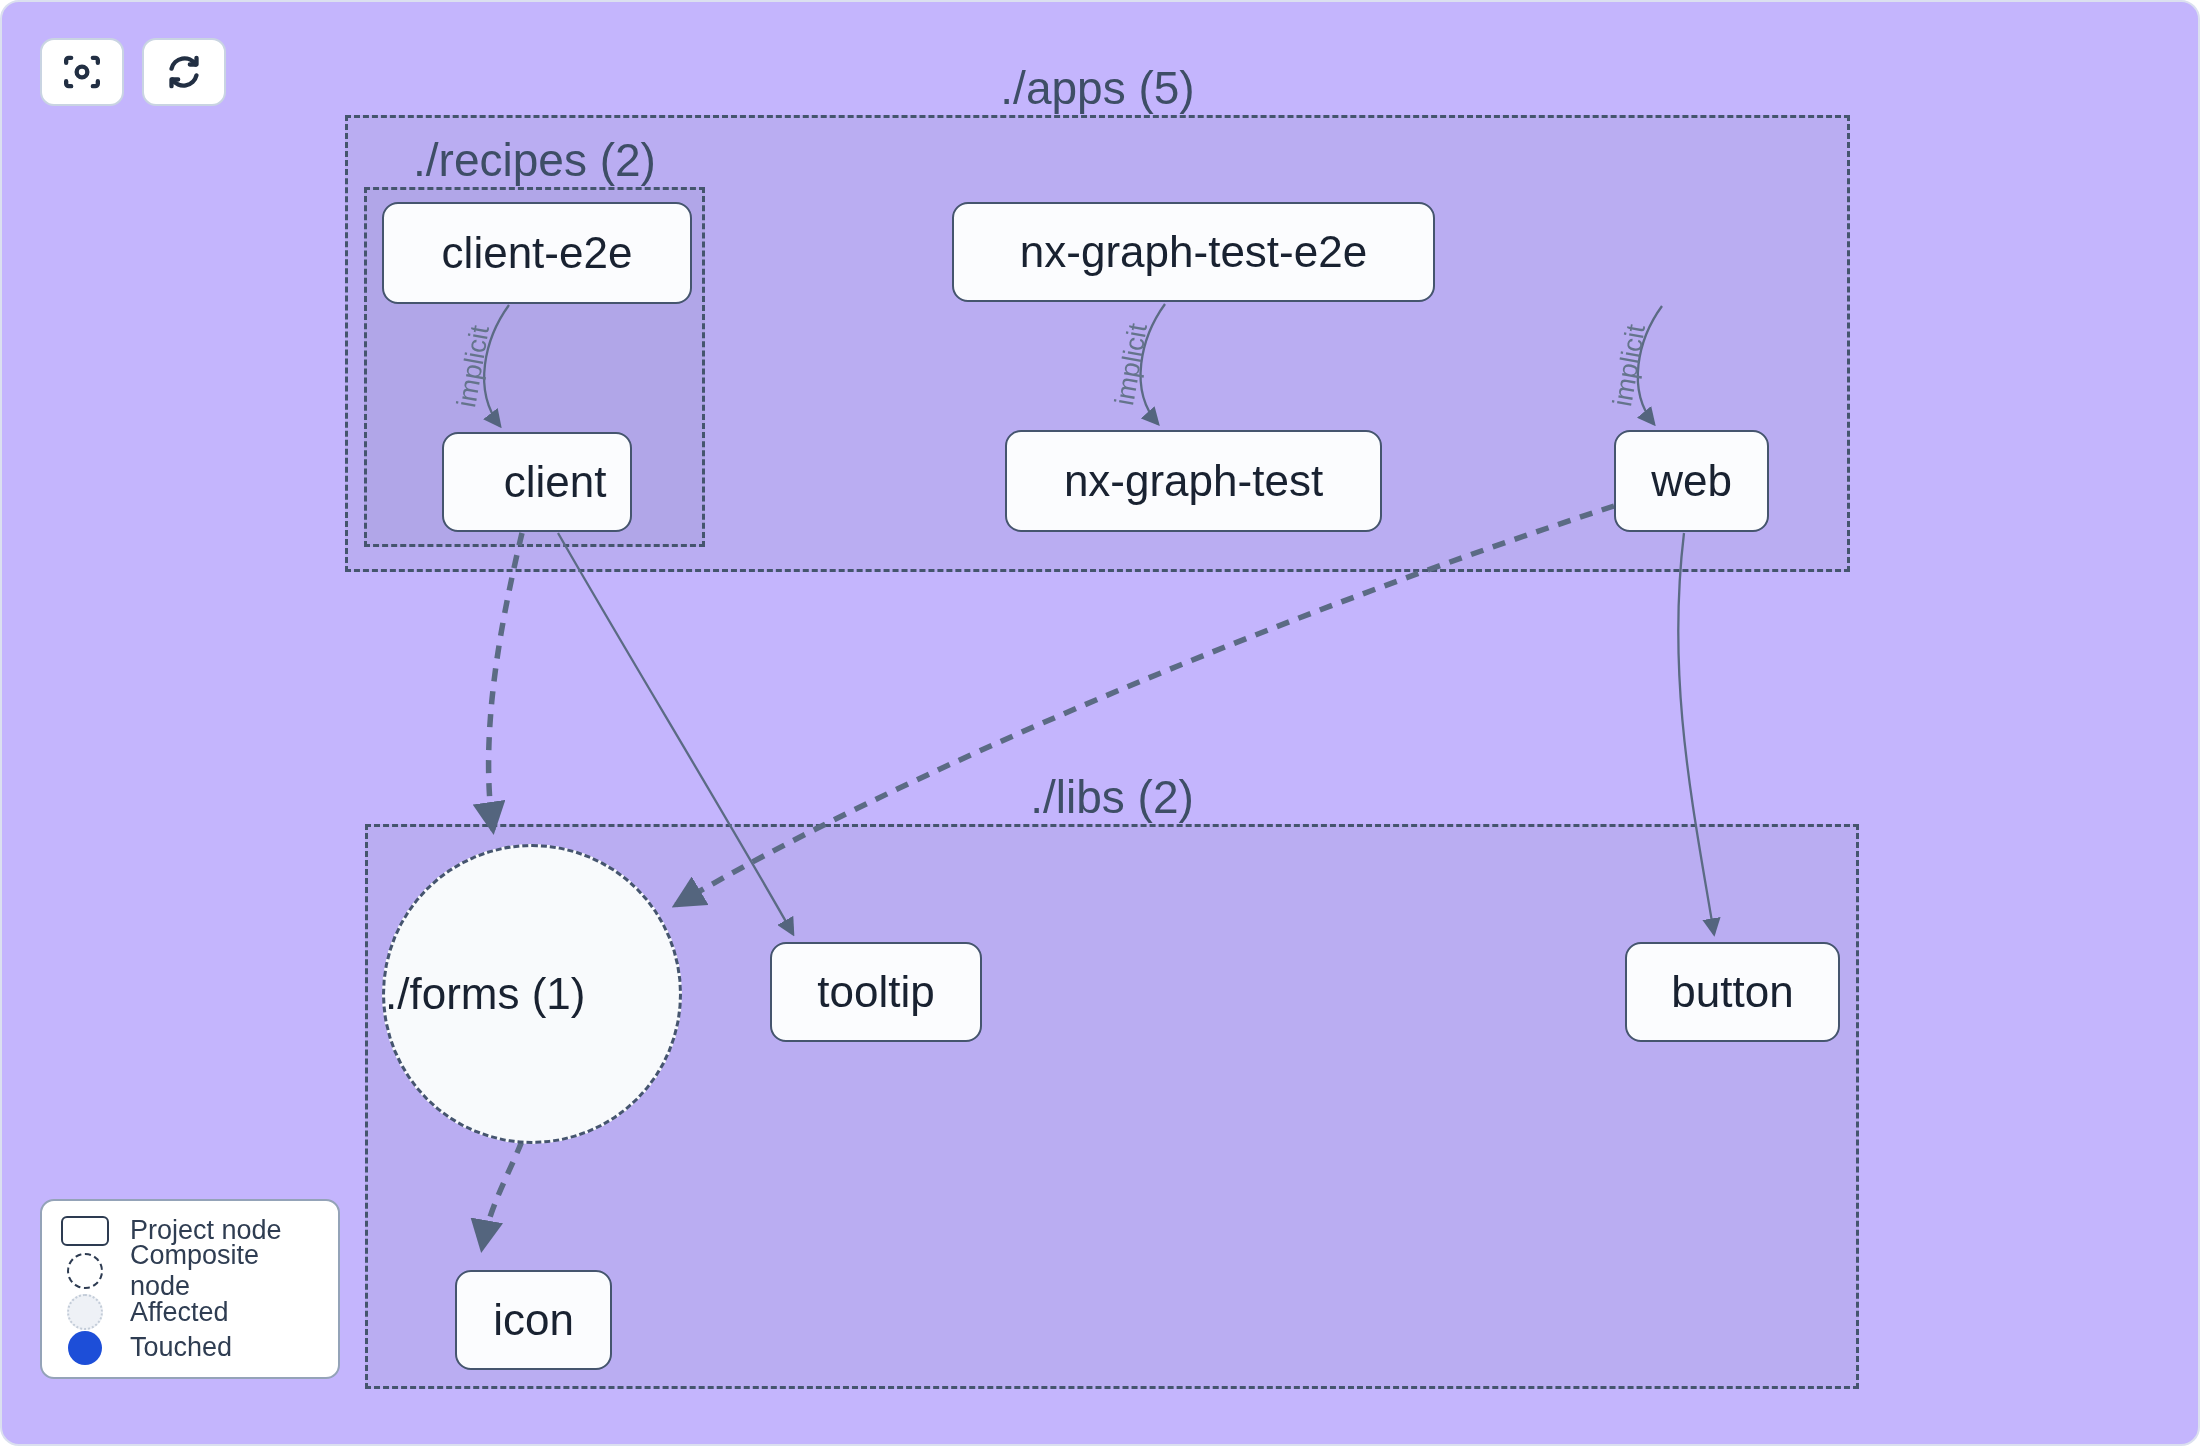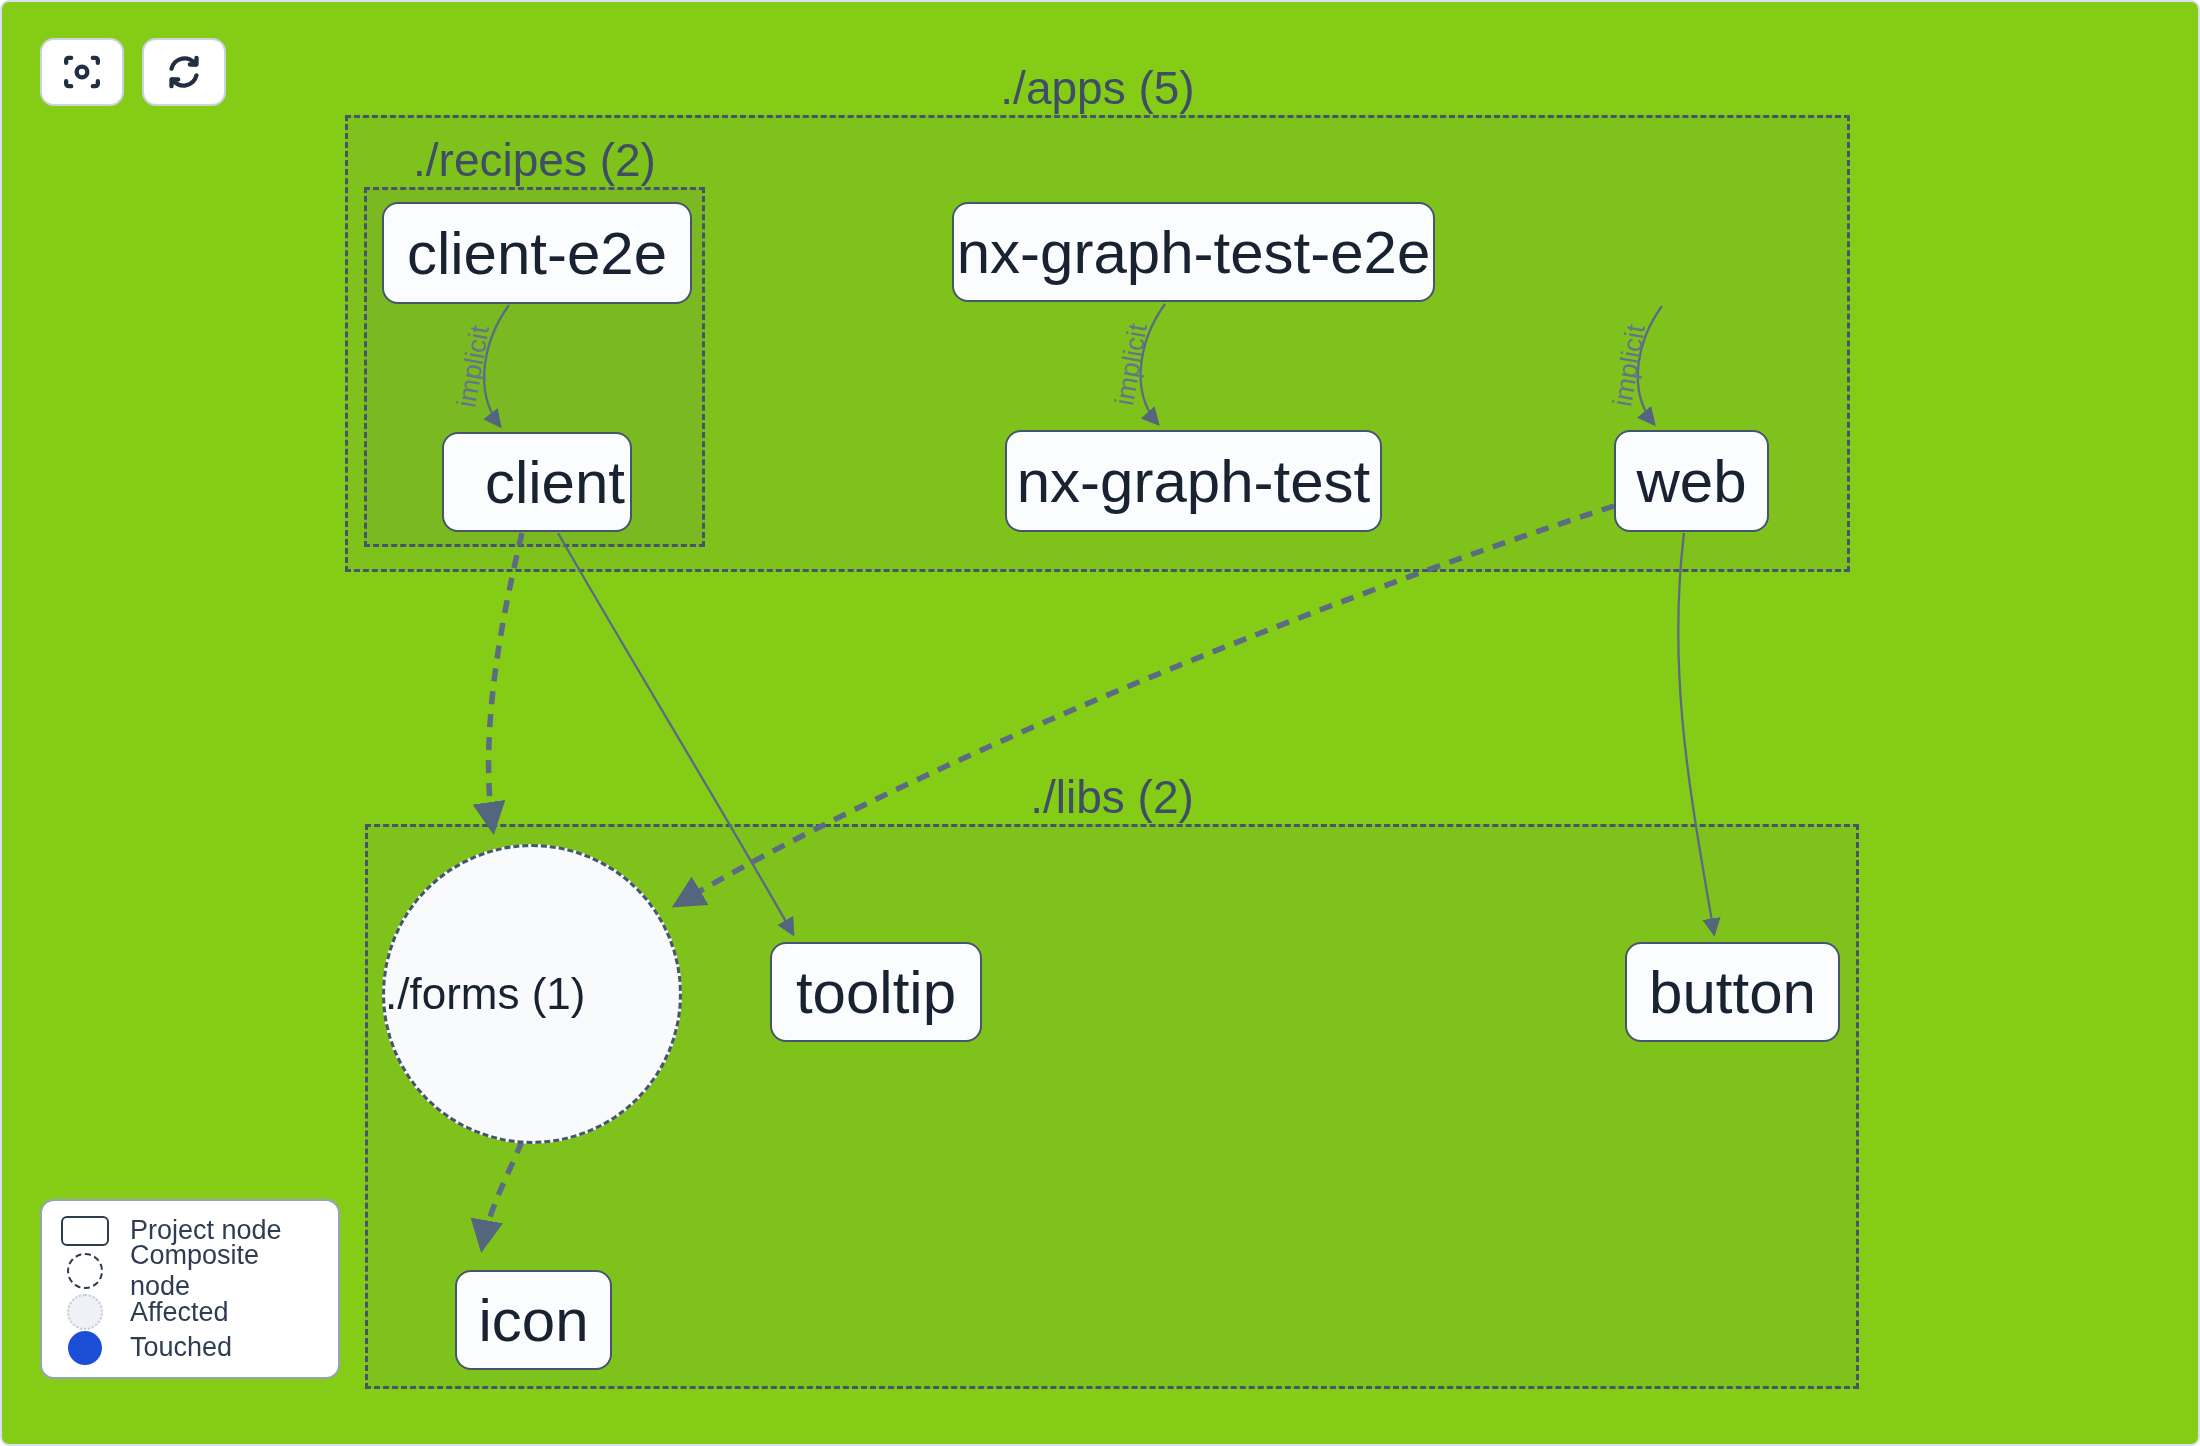--- a/index.html
+++ b/index.html
@@ -1,18 +1,18 @@
 <!DOCTYPE html>
 <html><head>
 <meta charset="utf-8">
 <style>
   html,body{margin:0;padding:0;background:#ffffff;font-family:"Liberation Sans",sans-serif;}
   .canvas{
-    position:relative;width:2200px;height:1446px;background:#84cc16;
-    border:2px solid #dbe0ef;border-radius:9px;box-sizing:border-box;overflow:hidden;
+    position:relative;width:2200px;height:1446px;background:#c4b5fd;
+    border:2px solid #dbe0ef;border-radius:19px;box-sizing:border-box;overflow:hidden;
   }
   
   .tool-btn{
     position:absolute;width:84px;height:68px;background:#ffffff;
     border:2px solid #c9d4e2;border-radius:14px;box-sizing:border-box;
     display:flex;align-items:center;justify-content:center;cursor:pointer;
   }
   .tool-btn svg{stroke:#222f43;fill:none;stroke-width:2.6;stroke-linecap:round;stroke-linejoin:round;}
   
   .group{
@@ -20,21 +20,21 @@
     box-sizing:border-box;
   }
   .group-title{
     position:absolute;height:56px;line-height:56px;text-align:center;
     font-size:46px;color:#3e4e66;white-space:nowrap;pointer-events:none;
   }
   
   .node{
     position:absolute;display:flex;align-items:center;justify-content:center;
     background:#fbfcfe;border:2.5px solid #45556e;border-radius:16px;
-    box-sizing:border-box;font-size:60px;color:#192231;cursor:pointer;z-index:3;
+    box-sizing:border-box;font-size:44px;color:#192231;cursor:pointer;z-index:3;
   }
   
   .composite{
     position:absolute;display:flex;align-items:center;justify-content:flex-start;
     background:#f8fafc;border:3px dashed #45556e;border-radius:50%;
     box-sizing:border-box;font-size:44px;color:#192231;cursor:pointer;z-index:2;
   }
   .edges{position:absolute;left:0;top:0;z-index:1;}
   .edge-thin{stroke:#5b6b84;stroke-width:2.3;fill:none;}
   .edge-thick{stroke:#5b6b84;stroke-width:5.5;fill:none;stroke-dasharray:13 10;}

